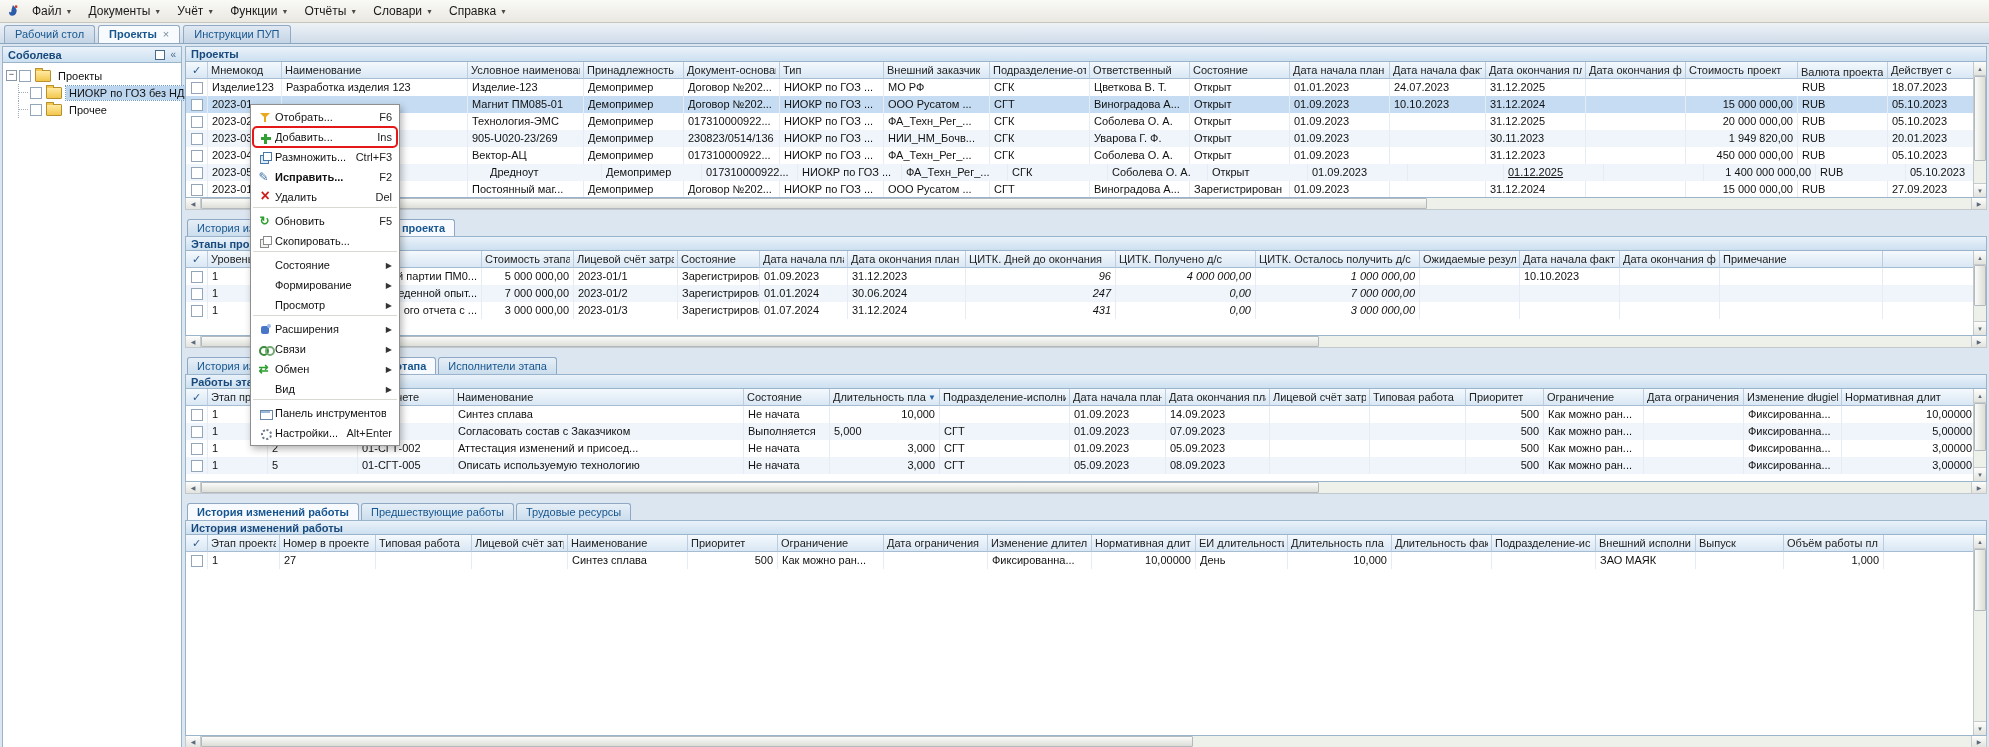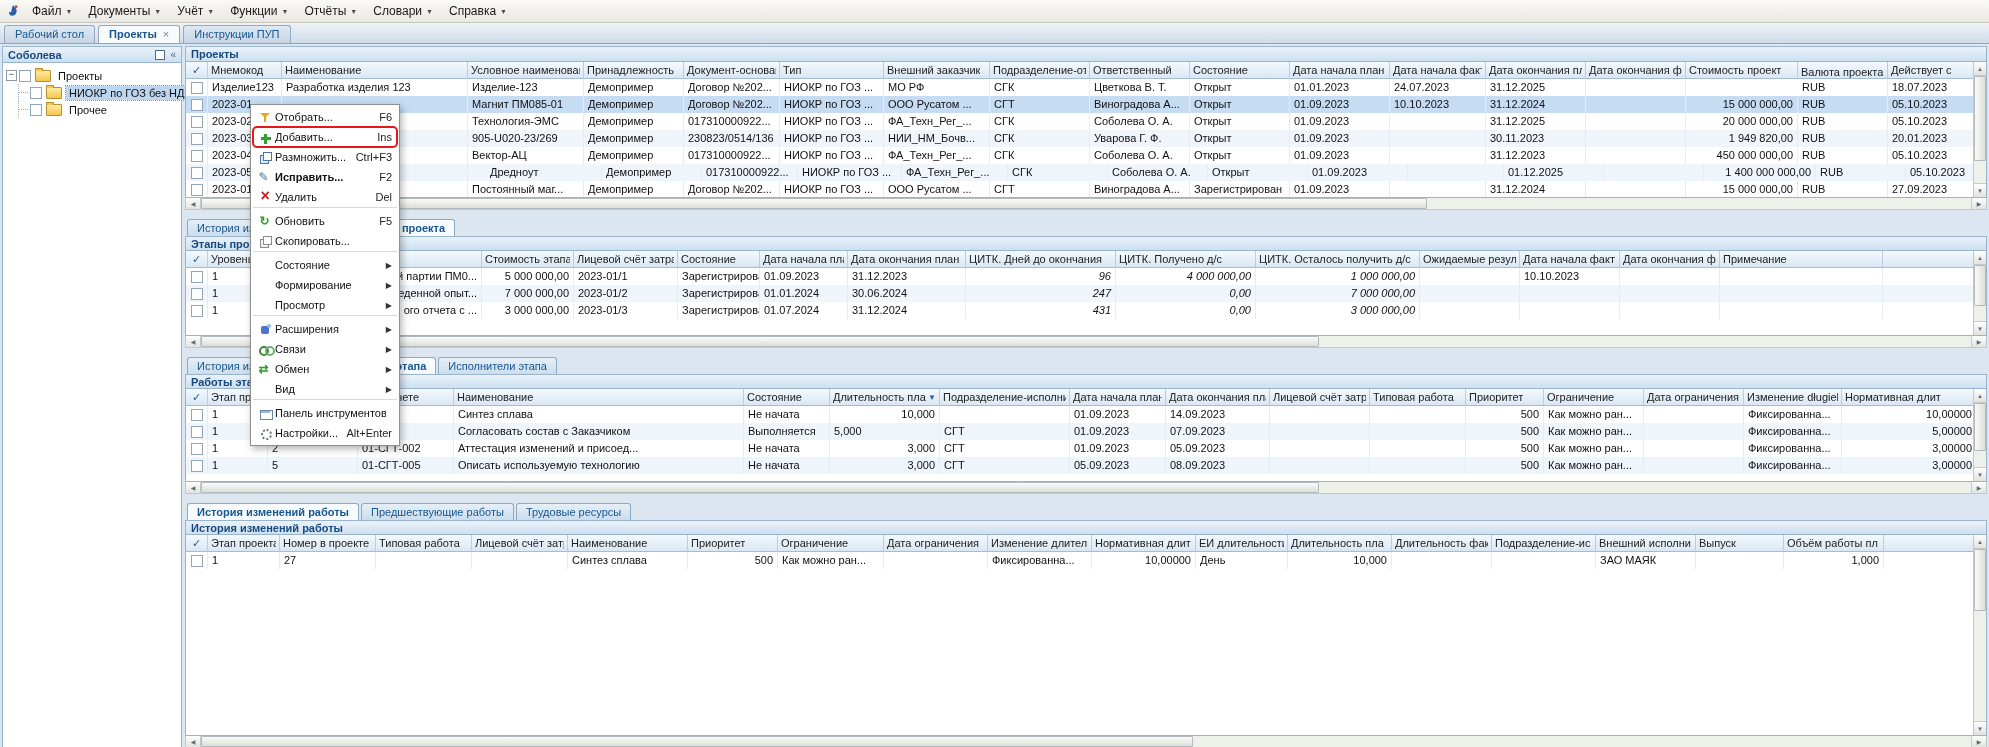--- a/index.html
+++ b/index.html
@@ -413,21 +413,21 @@
               <div class="g-cell" style="width: 116px; margin-left: 18px;">Дредноут</div>
               <div class="g-cell" style="width: 100px;">Демопример</div>
               <div class="g-cell" style="width: 96px;">017310000922...</div>
               <div class="g-cell" style="width: 104px;">НИОКР по ГОЗ ...</div>
               <div class="g-cell" style="width: 106px;">ФА_Техн_Рег_...</div>
               <div class="g-cell" style="width: 100px;">СГК</div>
               <div class="g-cell" style="width: 100px;">Соболева О. А.</div>
               <div class="g-cell" style="width: 100px;">Открыт</div>
               <div class="g-cell" style="width: 100px;">01.09.2023</div>
               <div class="g-cell" style="width: 96px;"></div>
-              <div class="g-cell" style="width: 100px;">01.12.2025</div>
+              <div class="g-cell" style="width: 100px; text-decoration: underline;">01.12.2025</div>
               <div class="g-cell" style="width: 100px;"></div>
               <div class="g-cell" style="width: 112px; text-align: right;">1 400 000 000,00</div>
               <div class="g-cell" style="width: 90px;">RUB</div>
               <div class="g-cell" style="width: 92px;">05.10.2023</div>
             </div>
             <div class="g-row">
               <div class="g-cell c-check" style="width: 22px;">
                 <span class="cb"></span>
               </div>
               <div class="g-cell" style="width: 74px;">2023-01Т</div>

